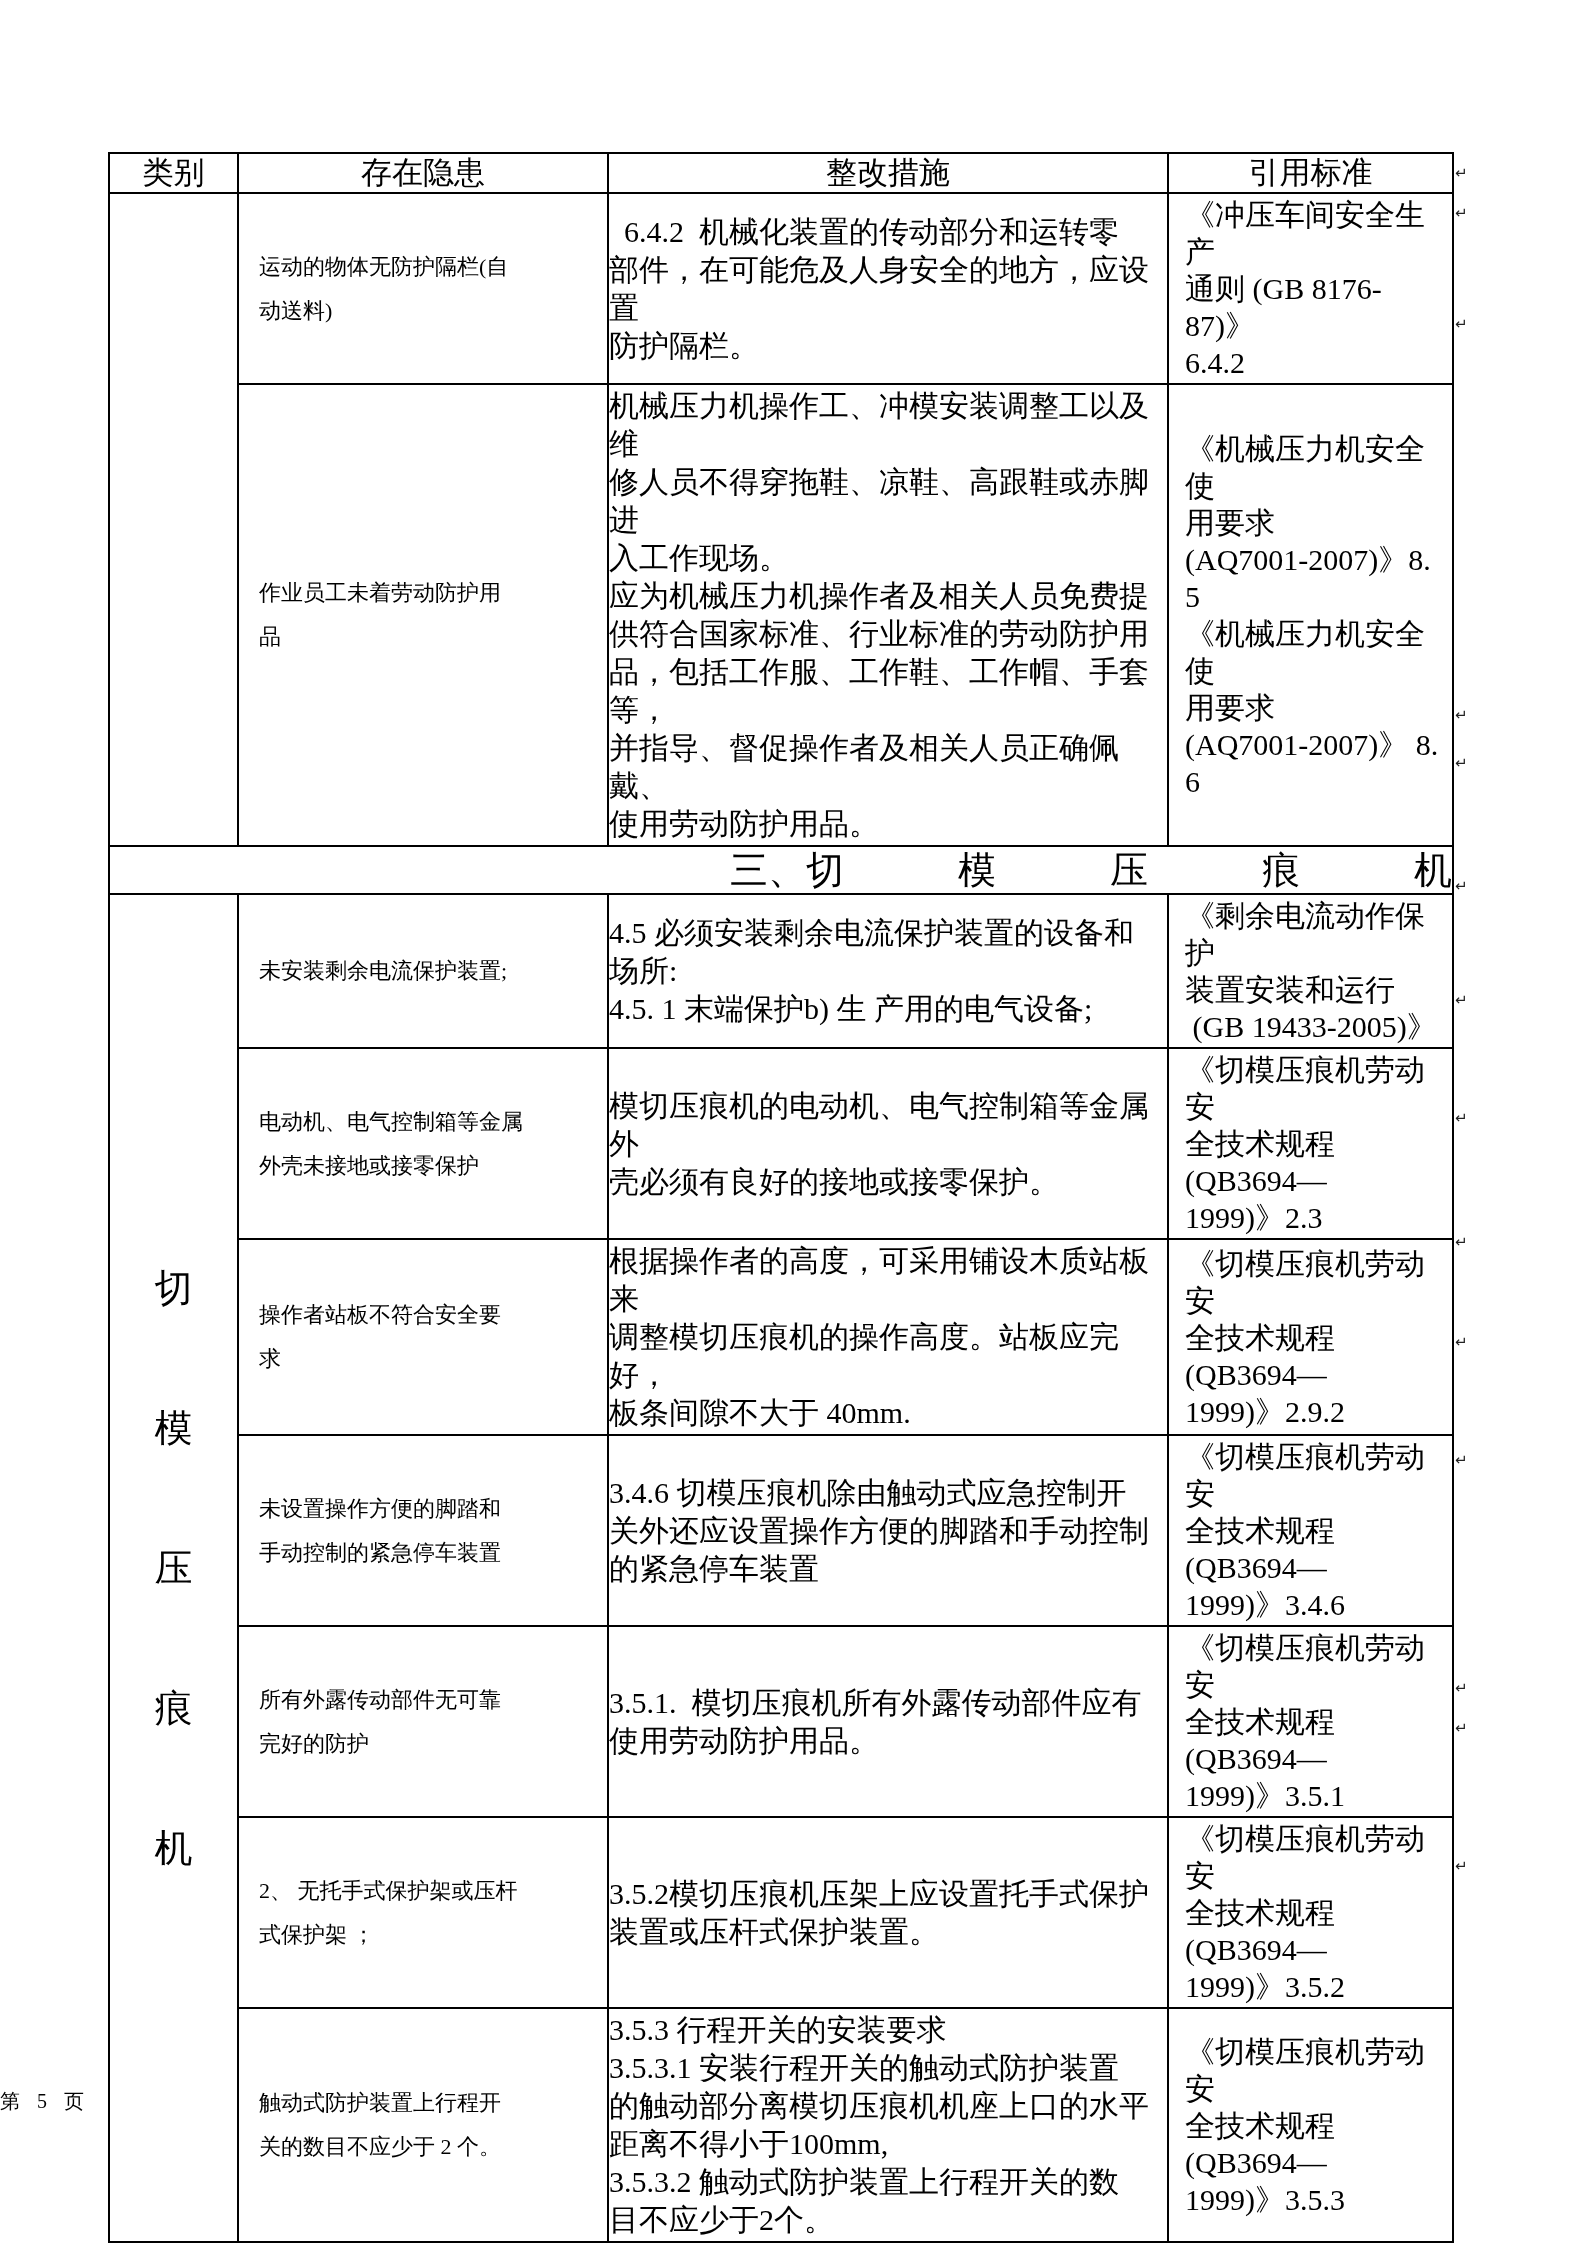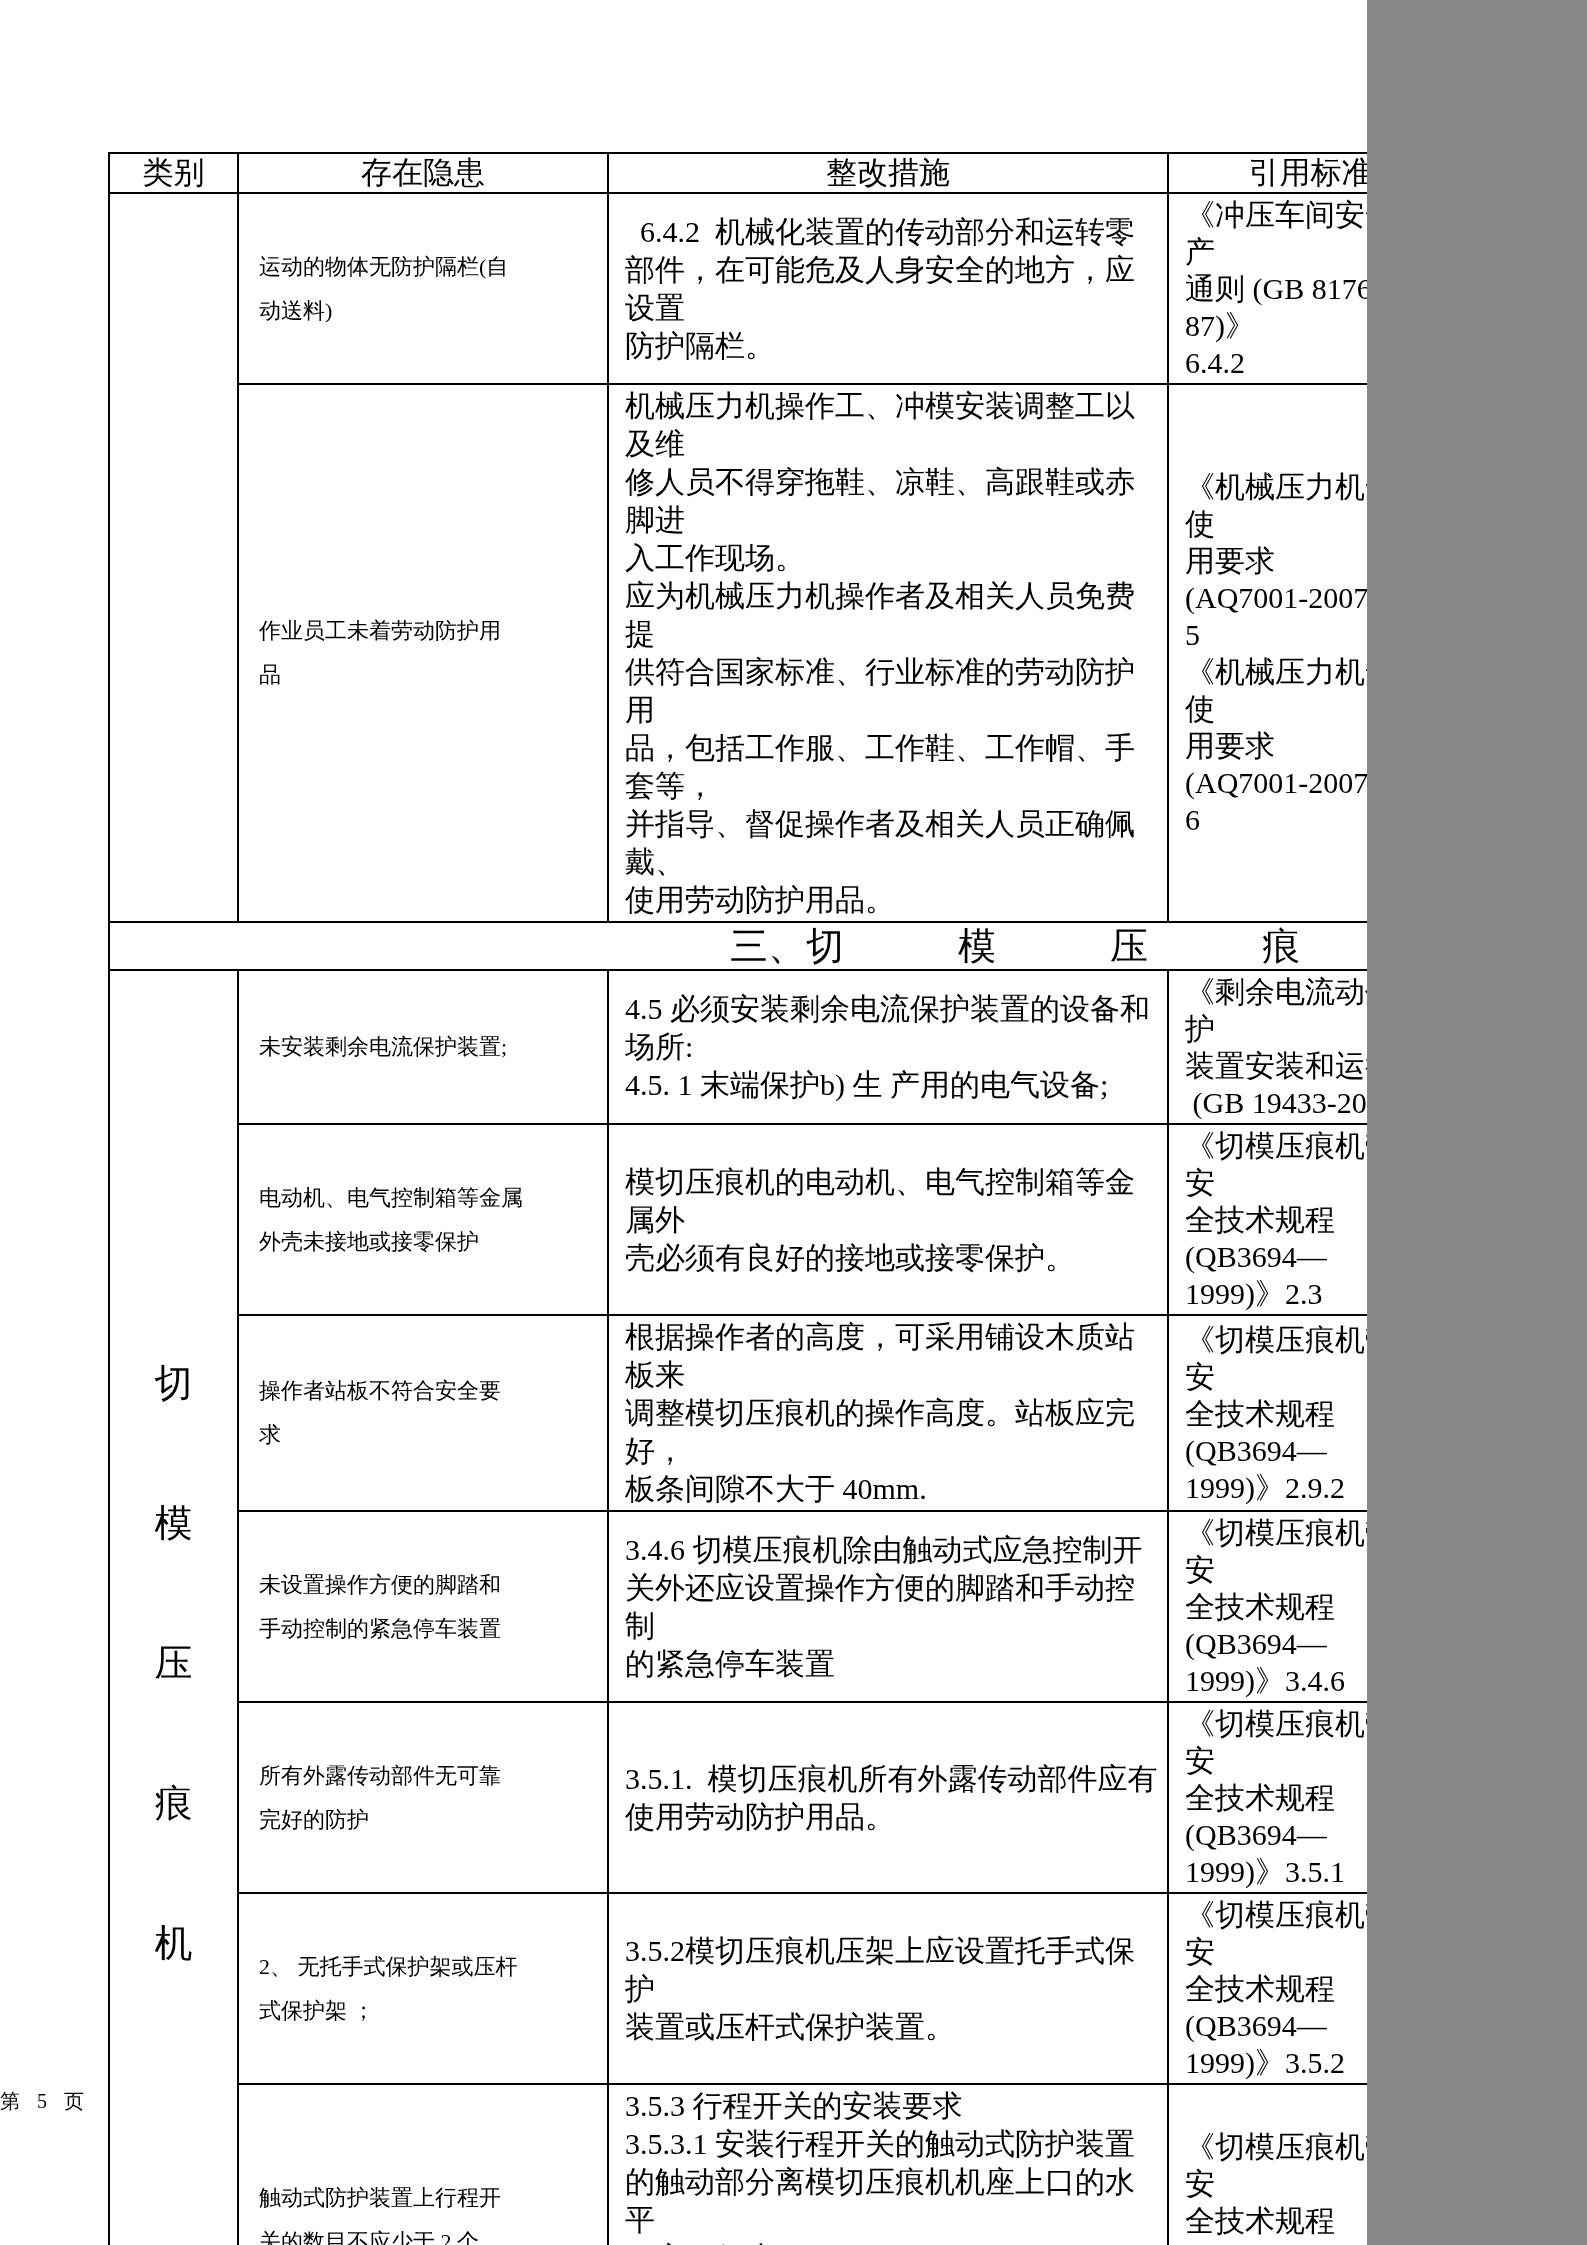--- a/index.html
+++ b/index.html
@@ -1,18 +1,18 @@
 <!DOCTYPE html>
 <html><head>
 <meta charset="utf-8">
 <style>
   html,body{margin:0;padding:0;background:#888;}
   #page{
     position:relative;
-    width:1367px;height:2245px;
+    width:1587px;height:2245px;
     background:#ffffff;
     font-family:"Liberation Serif","DejaVu Serif",serif;
     color:#000;
     overflow:hidden;
     text-decoration:underline;
   }
   table.doc{
     position:absolute;
     left:108px;top:152px;
     width:1344px;
@@ -39,21 +39,21 @@
   tr.rb  {height:114px}
   tr.rc  {height:118px}
   tr.rd  {height:124px}
   tr.re  {height:100px}
   tr.rf  {height:118px}
   tr.rg  {height:228px}
   
   .hcell{ text-align:center; font-size:31px; line-height:36px; }
   .sect { text-align:right; font-size:38px; line-height:36px; white-space:pre-wrap; }
   .hz{ font-size:22px; line-height:44px; white-space:pre-wrap; padding:2px 8px 2px 20px; }
-  .ms{ font-size:30px; line-height:38px; white-space:pre-wrap; padding:2px 6px 2px 16px; }
+  .ms{ font-size:30px; line-height:38px; white-space:pre-wrap; padding:2px 6px 2px 0; }
   .st{ font-size:30px; line-height:37px; white-space:pre-wrap; padding:2px 4px 2px 16px; }
   .cat{ text-align:center; white-space:pre-line; }
   .cat-wide { font-size:38px; line-height:140px; }
   .cat-tight{ font-size:36px; line-height:52px;  }
   #footer{
     position:absolute;
     left:0;width:1587px;
     top:2088px;
     text-align:left;
     font-size:20px;

